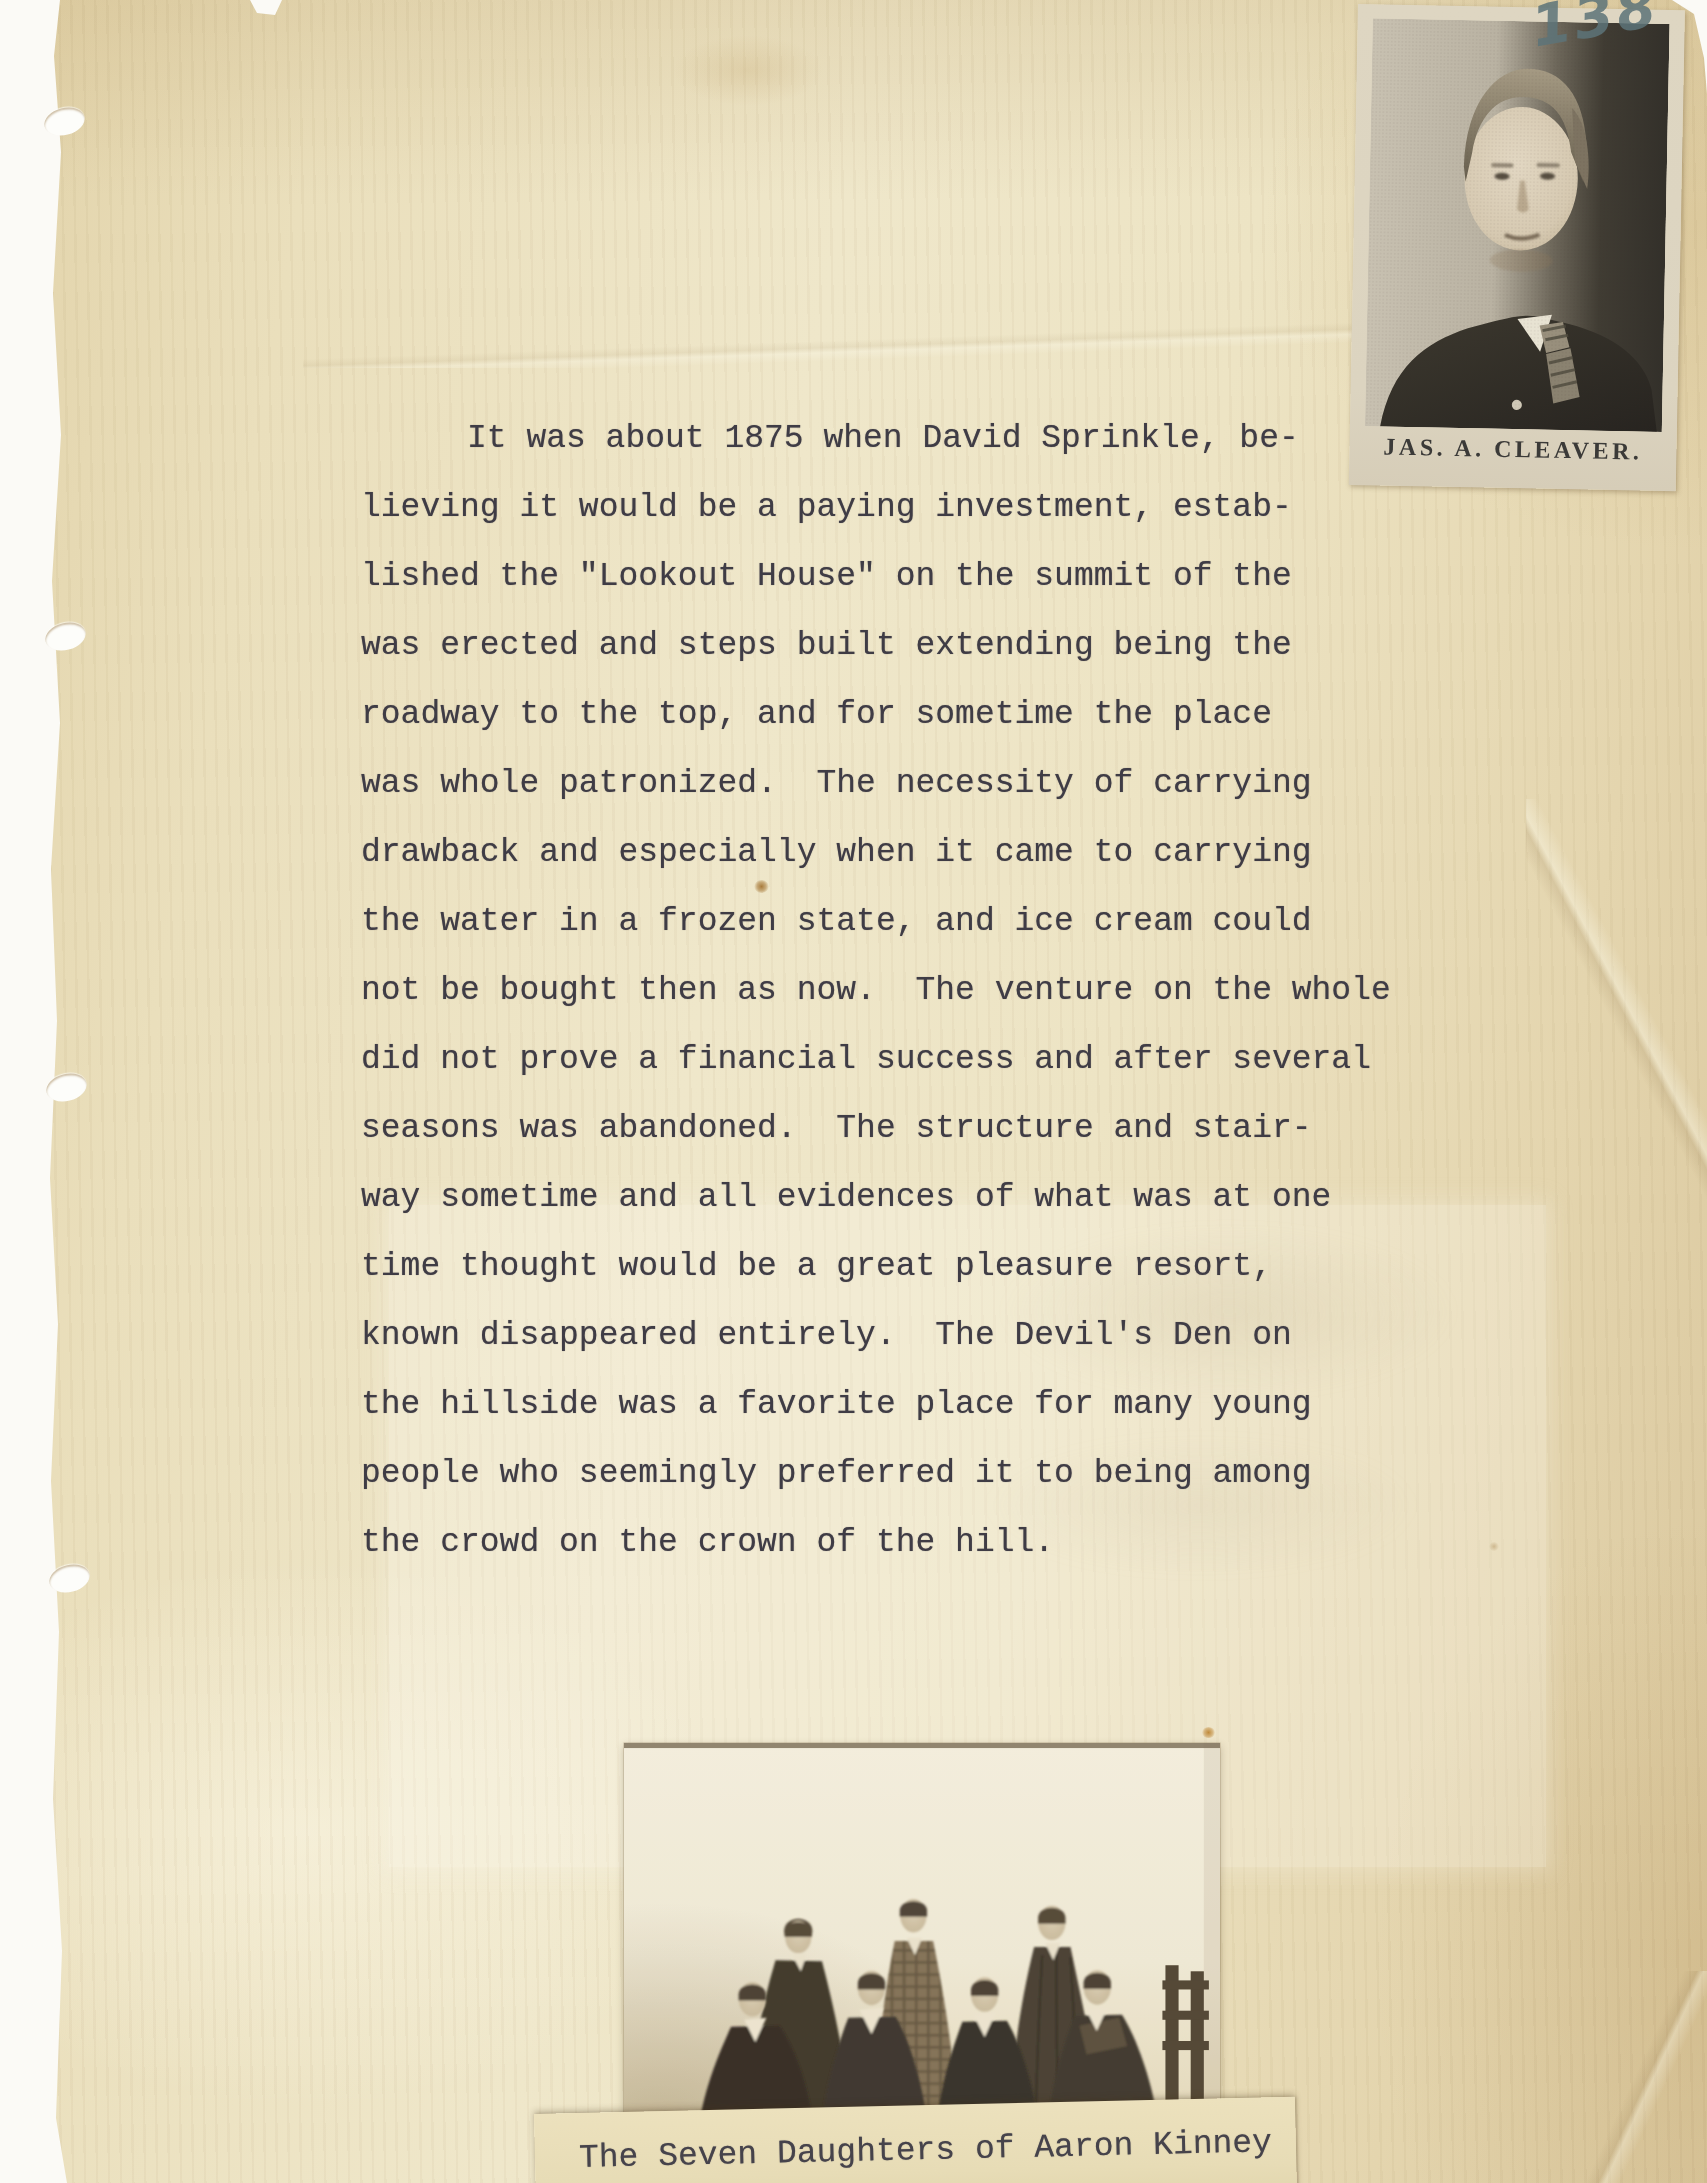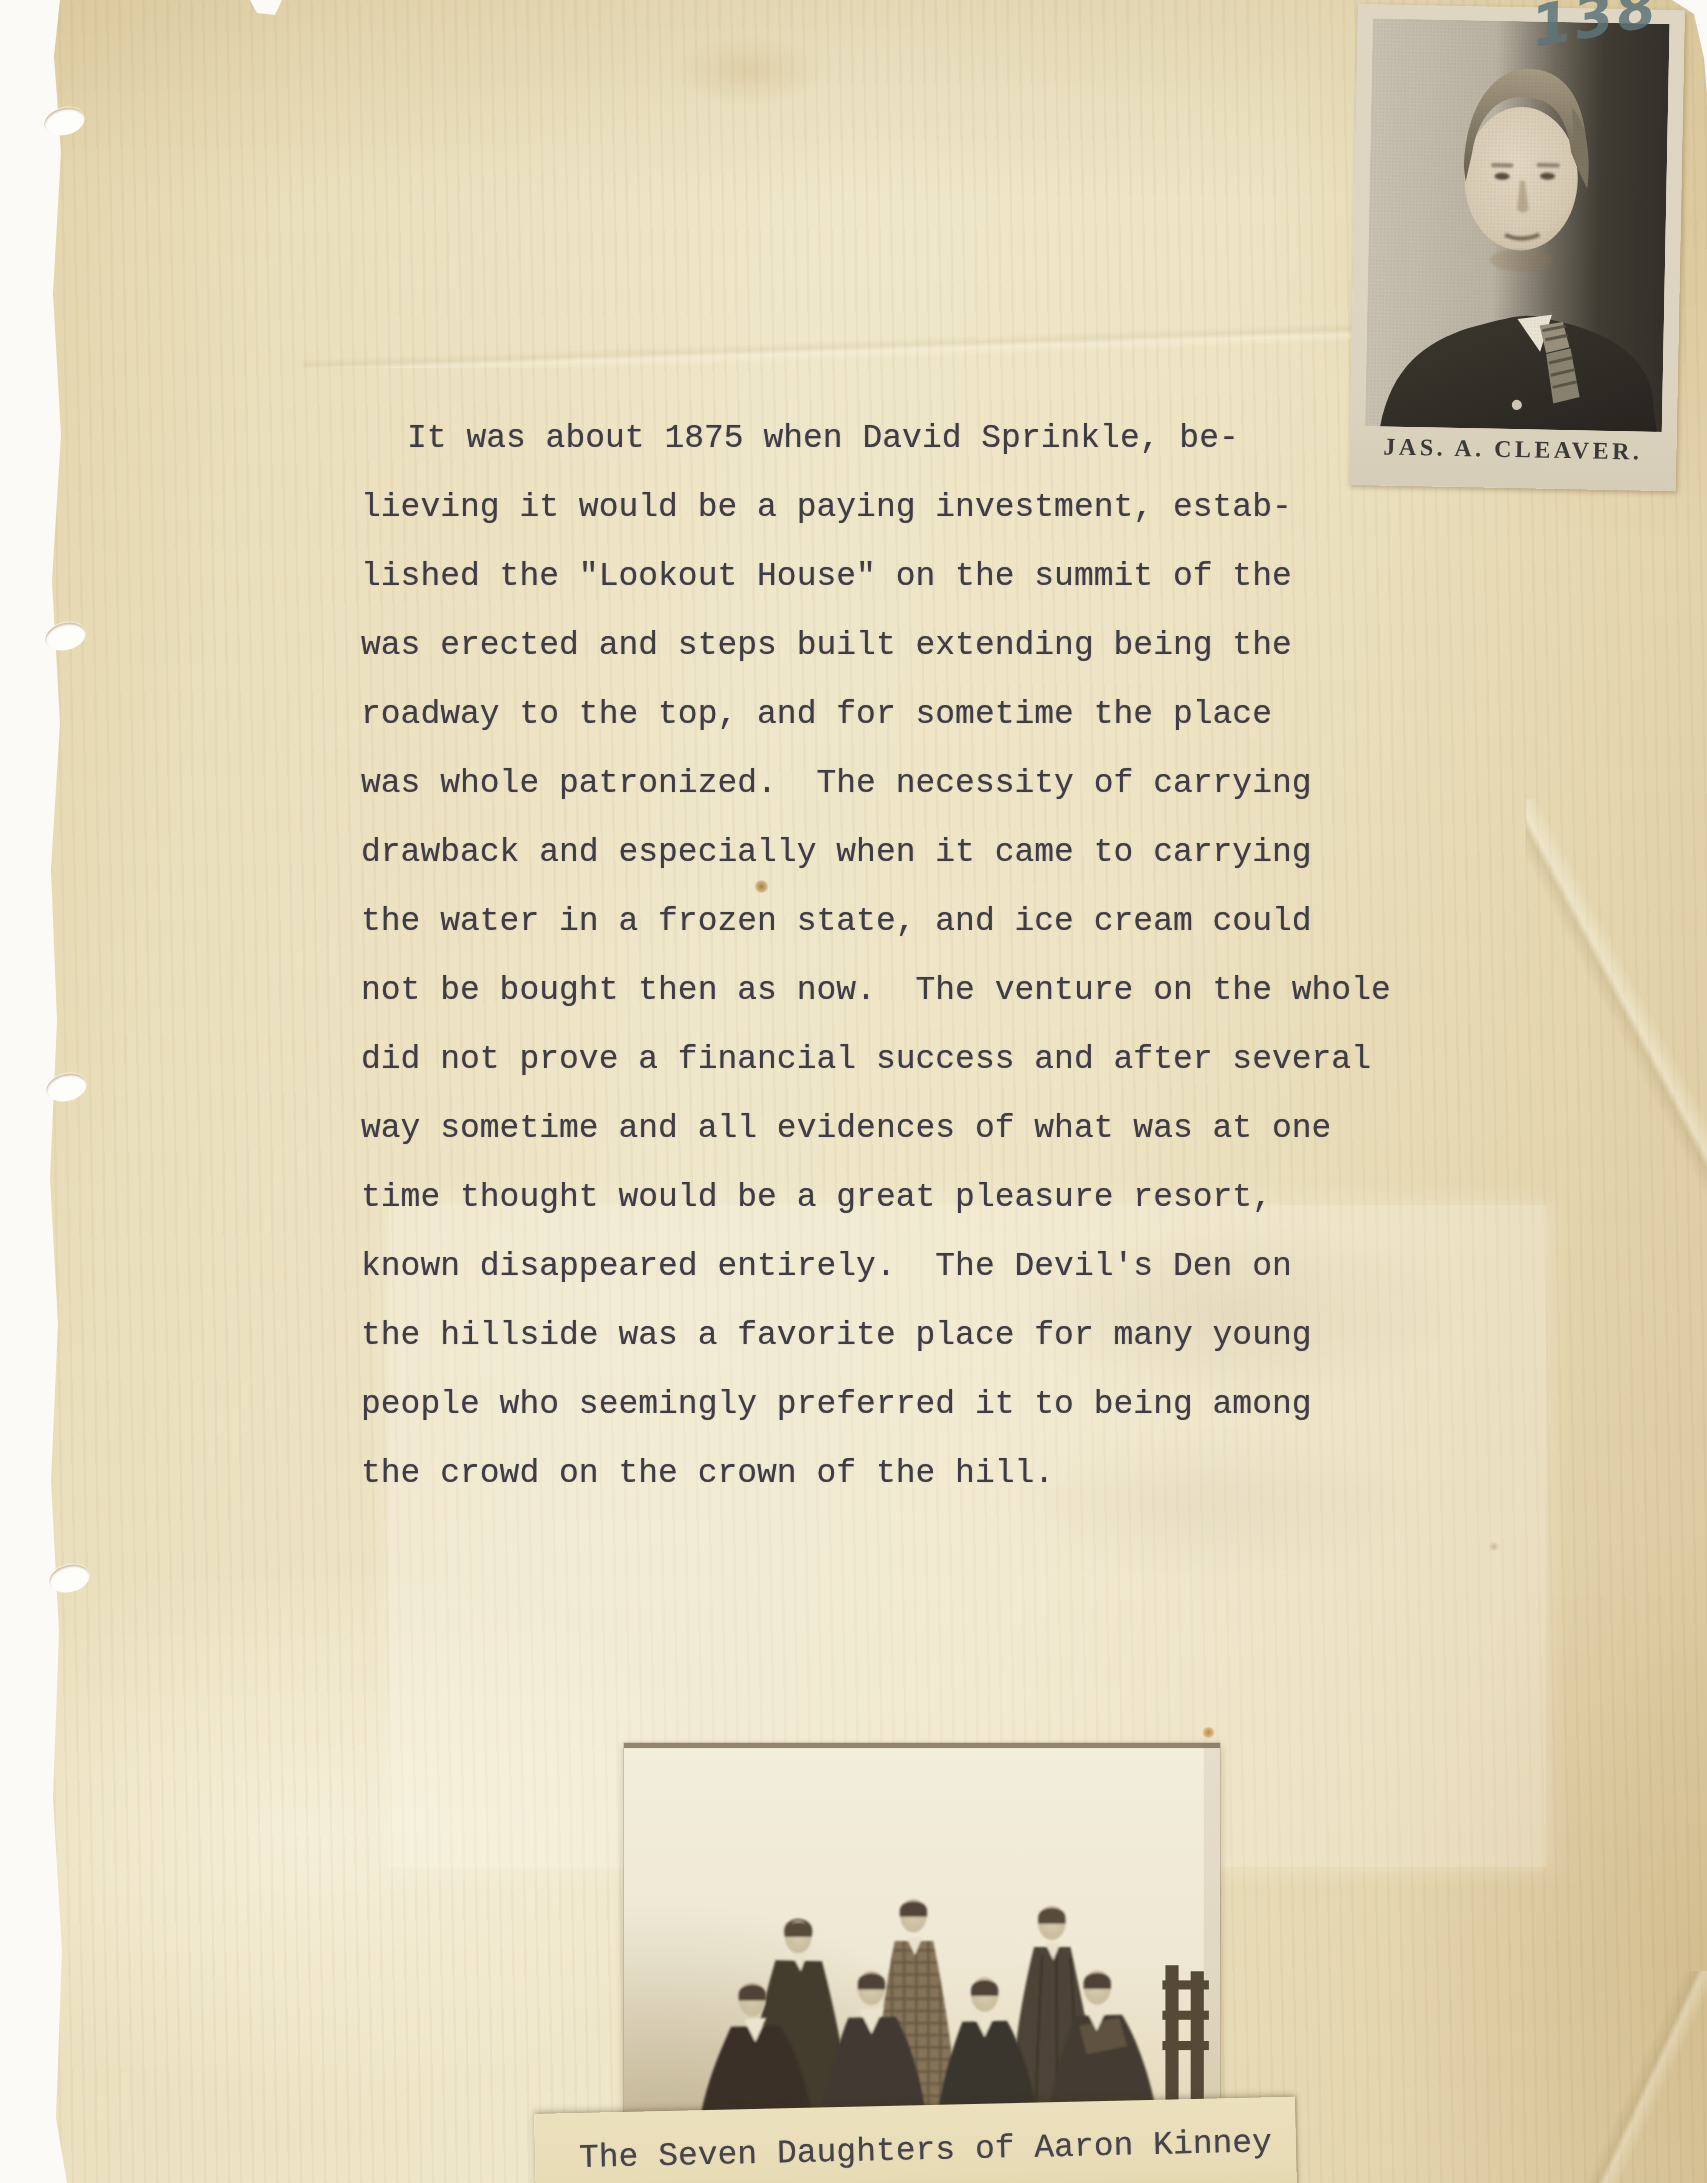--- a/index.html
+++ b/index.html
@@ -68,21 +68,21 @@
   .ghost2{position:absolute;left:986px;top:1440px;width:430px;height:131px;border-radius:40%;
     background:radial-gradient(ellipse, rgba(208,197,168,0.22), rgba(208,197,168,0) 70%);filter:blur(10px);}
   
   .typed{
     position:absolute;left:361px;top:404px;width:1112px;
     font-family:"Liberation Mono","DejaVu Sans Mono",monospace;
     font-size:33px;line-height:69px;color:#3f3c45;
     text-shadow:0 0 1px rgba(63,60,69,0.55);
   }
   .tline{white-space:pre;}
-  .tline.indent{margin-left:46px;}
+  .tline.indent{margin-left:106px;}
   
   .clipping{
     position:absolute;left:1358px;top:4px;width:327px;height:481px;
     background:linear-gradient(180deg,#ded6c2 0%, #dcd4c0 80%, #d6cdb8 100%);
     transform:rotate(1.1deg);transform-origin:top left;
     box-shadow:1.5px 2px 5px rgba(96,74,40,0.35);
   }
   .clip-photo{position:absolute;left:15px;top:14px;width:297px;height:408px;overflow:hidden;}
   .clip-caption{
     position:absolute;left:0;right:0;top:429px;text-align:center;
@@ -141,20 +141,21 @@
   <div class="tline indent">It was about 1875 when David Sprinkle, be-</div>
   <div class="tline">lieving it would be a paying investment, estab-</div>
   <div class="tline">lished the "Lookout House" on the summit of the</div>
   <div class="tline">was erected and steps built extending being the</div>
   <div class="tline">roadway to the top, and for sometime the place</div>
   <div class="tline">was whole patronized.  The necessity of carrying</div>
   <div class="tline">drawback and especially when it came to carrying</div>
   <div class="tline">the water in a frozen state, and ice cream could</div>
   <div class="tline">not be bought then as now.  The venture on the whole</div>
   <div class="tline">did not prove a financial success and after several</div>
+  <div class="tline">seasons was abandoned.  The structure and stair-</div>
   <div class="tline">way sometime and all evidences of what was at one</div>
   <div class="tline">time thought would be a great pleasure resort,</div>
   <div class="tline">known disappeared entirely.  The Devil's Den on</div>
   <div class="tline">the hillside was a favorite place for many young</div>
   <div class="tline">people who seemingly preferred it to being among</div>
   <div class="tline">the crowd on the crown of the hill.</div>
 </div>
 
 <div class="clipping">
   <div class="clip-photo">

